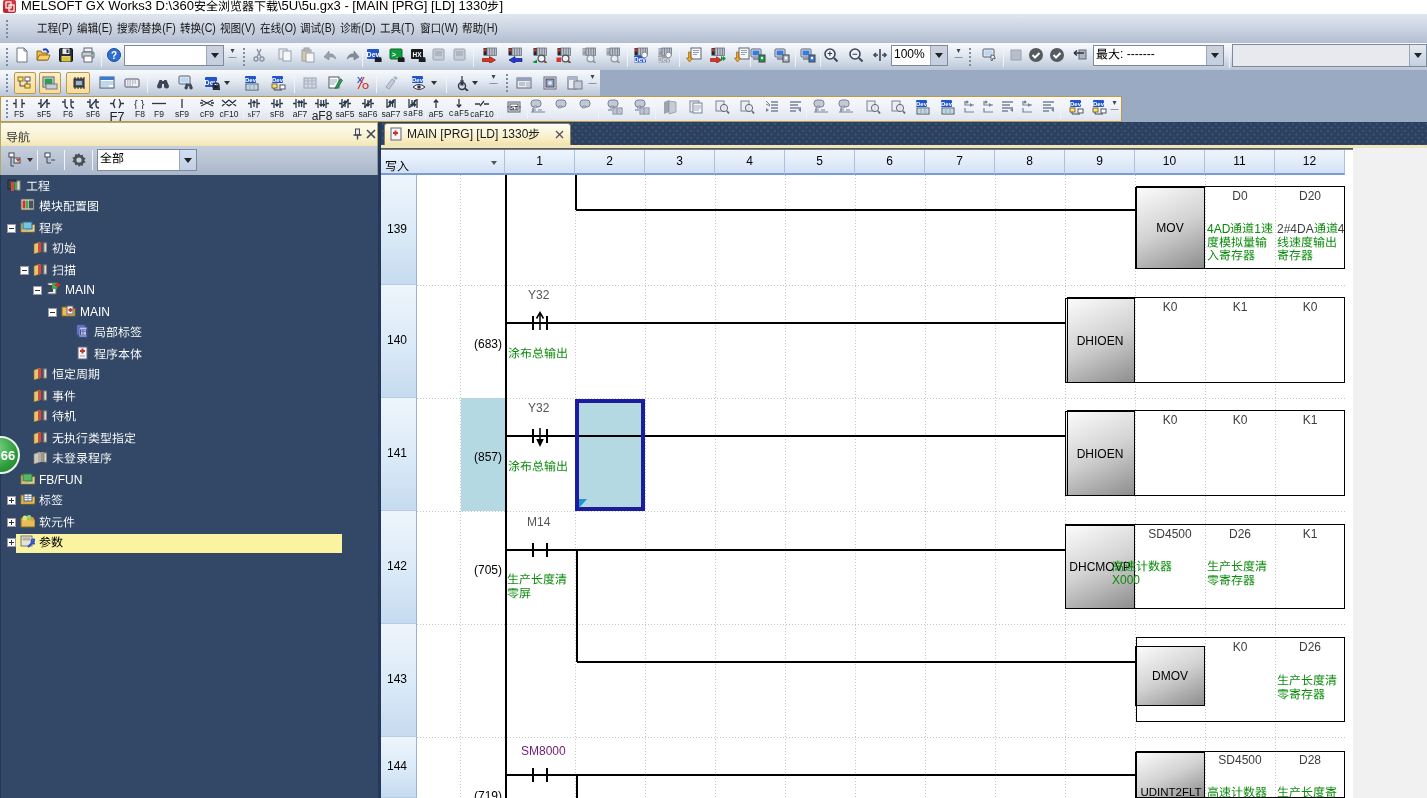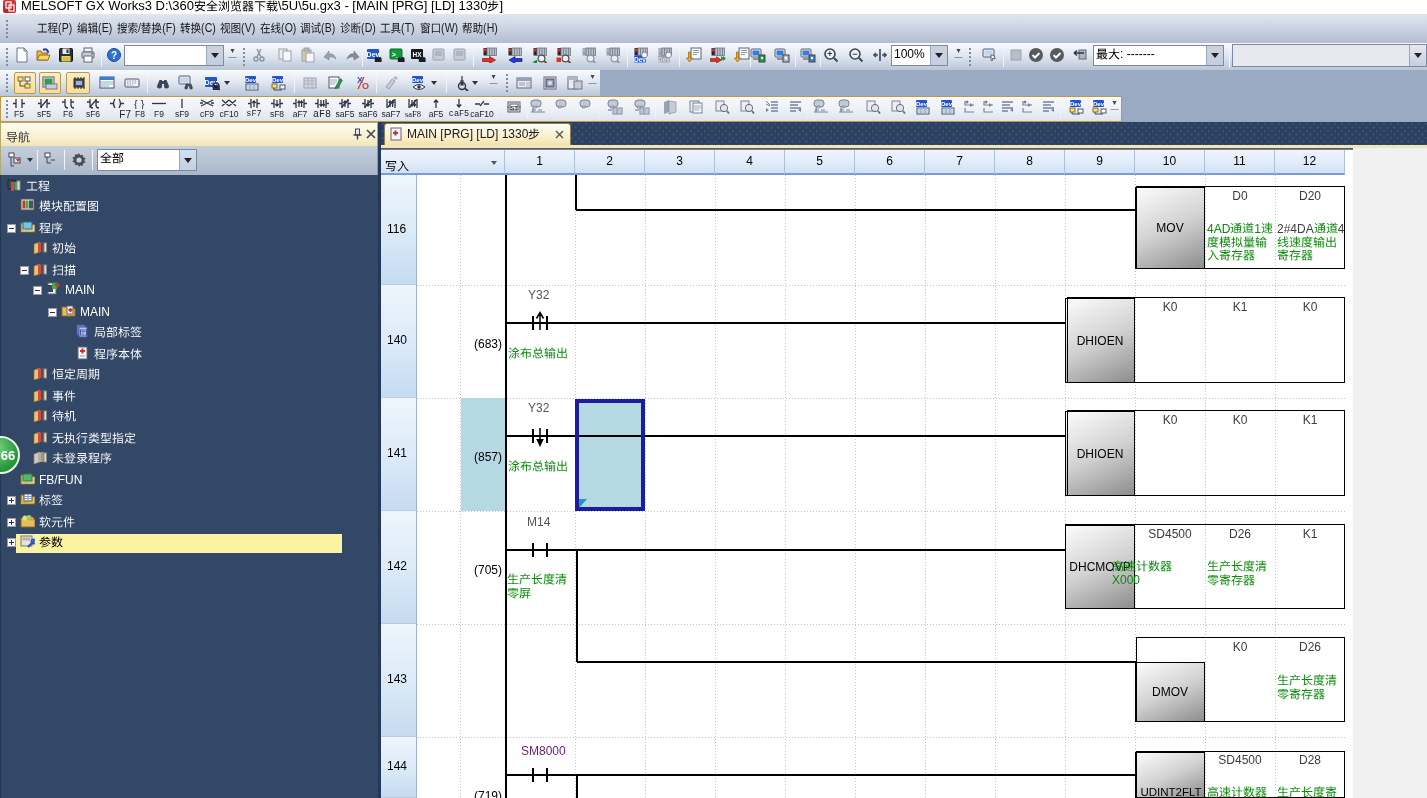--- a/index.html
+++ b/index.html
@@ -493,21 +493,21 @@
 <svg style="position:absolute;left:82px;top:98px;" width="22" height="11" viewBox="0 0 22 11">
     <path d="M8 1v6q0 3 3 3M14 1v6q0 3 3 3" stroke="#2c3848" stroke-width="1.3" fill="none"></path>
     <path d="M5 4h3M14 4h3" stroke="#2c3848" stroke-width="1.3" fill="none"></path>
     <path d="M7.5 9.5l7-8" stroke="#2c3848" stroke-width="1.3" fill="none"></path>
   </svg>
 <div style="position:absolute;left:79px;top:109px;width:28px;text-align:center;font-size:8.5px;color:#222;font-family:'Liberation Sans'">sF6</div>
 <svg style="position:absolute;left:106px;top:98px;" width="22" height="11" viewBox="0 0 22 11">
     <path d="M9 1q-3 4.5 0 9M13 1q3 4.5 0 9" stroke="#2c3848" stroke-width="1.3" fill="none"></path>
     <path d="M4 5.5h4M14 5.5h4" stroke="#2c3848" stroke-width="1.3" fill="none"></path>
   </svg>
-<div style="position:absolute;left:103px;top:109px;width:28px;text-align:right;font-size:10px;color:#222;font-family:'Liberation Sans'">F7</div>
+<div style="position:absolute;left:103px;top:109px;width:28px;text-align:center;font-size:13px;color:#222;font-family:'Liberation Sans'">F7</div>
 <svg style="position:absolute;left:129px;top:98px;" width="22" height="11" viewBox="0 0 22 11">
     <text x="5" y="10" font-size="11" fill="#2c3848" font-family="Liberation Sans" stroke="none">{ }</text>
   </svg>
 <div style="position:absolute;left:126px;top:109px;width:28px;text-align:center;font-size:8.5px;color:#222;font-family:'Liberation Sans'">F8</div>
 <svg style="position:absolute;left:148px;top:98px;" width="22" height="11" viewBox="0 0 22 11">
     <path d="M4 5.5h14" stroke="#2c3848" stroke-width="1.3" fill="none"></path>
   </svg>
 <div style="position:absolute;left:145px;top:109px;width:28px;text-align:center;font-size:8.5px;color:#222;font-family:'Liberation Sans'">F9</div>
 <svg style="position:absolute;left:171px;top:98px;" width="22" height="11" viewBox="0 0 22 11">
     <path d="M11 1v9" stroke="#2c3848" stroke-width="1.3" fill="none"></path>
@@ -520,39 +520,39 @@
 <div style="position:absolute;left:193px;top:109px;width:28px;text-align:center;font-size:8.5px;color:#222;font-family:'Liberation Sans'">cF9</div>
 <svg style="position:absolute;left:218px;top:98px;" width="22" height="11" viewBox="0 0 22 11">
     <path d="M4 8l7-6M4 2l7 6M11 8l7-6M11 2l7 6" stroke="#2c3848" stroke-width="1.3" fill="none"></path>
   </svg>
 <div style="position:absolute;left:215px;top:109px;width:28px;text-align:center;font-size:8.5px;color:#222;font-family:'Liberation Sans'">cF10</div>
 <svg style="position:absolute;left:243px;top:98px;" width="22" height="11" viewBox="0 0 22 11">
     <path d="M8 1v9M14 1v9" stroke="#2c3848" stroke-width="1.3" fill="none"></path>
     <path d="M5 5.5h3M14 5.5h3" stroke="#2c3848" stroke-width="1.3" fill="none"></path>
     <path d="M11 9V3M9.3 5L11 3l1.7 2" stroke="#2c3848" stroke-width="1.3" fill="none"></path>
   </svg>
-<div style="position:absolute;left:240px;top:109px;width:28px;text-align:center;font-size:8.5px;color:#222;font-family:Liberation Mono, monospace">sF7</div>
+<div style="position:absolute;left:240px;top:109px;width:28px;text-align:center;font-size:8.5px;color:#222;font-family:Liberation Serif, serif">sF7</div>
 <svg style="position:absolute;left:266px;top:98px;" width="22" height="11" viewBox="0 0 22 11">
     <path d="M8 1v9M14 1v9" stroke="#2c3848" stroke-width="1.3" fill="none"></path>
     <path d="M5 5.5h3M14 5.5h3" stroke="#2c3848" stroke-width="1.3" fill="none"></path>
     <path d="M11 2v6M9.3 6L11 8l1.7-2" stroke="#2c3848" stroke-width="1.3" fill="none"></path>
   </svg>
 <div style="position:absolute;left:263px;top:109px;width:28px;text-align:center;font-size:8.5px;color:#222;font-family:'Liberation Sans'">sF8</div>
 <svg style="position:absolute;left:289px;top:98px;" width="22" height="11" viewBox="0 0 22 11">
     <path d="M7 1v9M15 1v9" stroke="#2c3848" stroke-width="1.3" fill="none"></path>
     <path d="M4 5.5h3M15 5.5h3" stroke="#2c3848" stroke-width="1.3" fill="none"></path>
     <path d="M10 9V3M8.6 5L10 3l1.4 2M12.6 9V3M11.2 5l1.4-2 1.4 2" stroke="#2c3848" stroke-width="1.3" fill="none"></path>
   </svg>
 <div style="position:absolute;left:286px;top:109px;width:28px;text-align:center;font-size:8.5px;color:#222;font-family:'Liberation Sans'">aF7</div>
 <svg style="position:absolute;left:311px;top:98px;" width="22" height="11" viewBox="0 0 22 11">
     <path d="M7 1v9M15 1v9" stroke="#2c3848" stroke-width="1.3" fill="none"></path>
     <path d="M4 5.5h3M15 5.5h3" stroke="#2c3848" stroke-width="1.3" fill="none"></path>
     <path d="M10 2v6M8.6 6L10 8l1.4-2M12.6 2v6M11.2 6l1.4 2 1.4-2" stroke="#2c3848" stroke-width="1.3" fill="none"></path>
   </svg>
-<div style="position:absolute;left:308px;top:109px;width:28px;text-align:center;font-size:10px;color:#222;font-family:Liberation Mono, monospace">aF8</div>
+<div style="position:absolute;left:308px;top:109px;width:28px;text-align:center;font-size:12px;color:#222;font-family:Liberation Sans, sans-serif">aF8</div>
 <svg style="position:absolute;left:334px;top:98px;" width="22" height="11" viewBox="0 0 22 11">
     <path d="M8 1v9M14 1v9" stroke="#2c3848" stroke-width="1.3" fill="none"></path>
     <path d="M5 5.5h3M14 5.5h3" stroke="#2c3848" stroke-width="1.3" fill="none"></path>
     <path d="M11 9V3M9.3 5L11 3l1.7 2" stroke="#2c3848" stroke-width="1.3" fill="none"></path>
     <path d="M7.5 9.5l7-8" stroke="#2c3848" stroke-width="1.3" fill="none"></path>
   </svg>
 <div style="position:absolute;left:331px;top:109px;width:28px;text-align:center;font-size:8.5px;color:#222;font-family:'Liberation Sans'">saF5</div>
 <svg style="position:absolute;left:357px;top:98px;" width="22" height="11" viewBox="0 0 22 11">
     <path d="M8 1v9M14 1v9" stroke="#2c3848" stroke-width="1.3" fill="none"></path>
     <path d="M5 5.5h3M14 5.5h3" stroke="#2c3848" stroke-width="1.3" fill="none"></path>
@@ -564,21 +564,21 @@
     <path d="M7 1v9M15 1v9" stroke="#2c3848" stroke-width="1.3" fill="none"></path>
     <path d="M10 9V3M8.6 5L10 3l1.4 2M12.6 9V3M11.2 5l1.4-2 1.4 2" stroke="#2c3848" stroke-width="1.3" fill="none"></path>
     <path d="M7.5 9.5l7-8" stroke="#2c3848" stroke-width="1.3" fill="none"></path>
   </svg>
 <div style="position:absolute;left:377px;top:109px;width:28px;text-align:center;font-size:8.5px;color:#222;font-family:'Liberation Sans'">saF7</div>
 <svg style="position:absolute;left:402px;top:98px;" width="22" height="11" viewBox="0 0 22 11">
     <path d="M7 1v9M15 1v9" stroke="#2c3848" stroke-width="1.3" fill="none"></path>
     <path d="M10 2v6M8.6 6L10 8l1.4-2M12.6 2v6M11.2 6l1.4 2 1.4-2" stroke="#2c3848" stroke-width="1.3" fill="none"></path>
     <path d="M7.5 9.5l7-8" stroke="#2c3848" stroke-width="1.3" fill="none"></path>
   </svg>
-<div style="position:absolute;left:399px;top:109px;width:28px;text-align:center;font-size:8.5px;color:#222;font-family:Liberation Serif, serif">saF8</div>
+<div style="position:absolute;left:399px;top:109px;width:28px;text-align:center;font-size:8.5px;color:#222;font-family:Liberation Mono, monospace">saF8</div>
 <svg style="position:absolute;left:425px;top:98px;" width="22" height="11" viewBox="0 0 22 11">
     <path d="M11 10V2M8.8 4.5L11 2l2.2 2.5" stroke="#2c3848" stroke-width="1.3" fill="none"></path>
   </svg>
 <div style="position:absolute;left:422px;top:109px;width:28px;text-align:center;font-size:8.5px;color:#222;font-family:'Liberation Sans'">aF5</div>
 <svg style="position:absolute;left:448px;top:98px;" width="22" height="11" viewBox="0 0 22 11">
     <path d="M11 1v8M8.8 6.5L11 9l2.2-2.5" stroke="#2c3848" stroke-width="1.3" fill="none"></path>
   </svg>
 <div style="position:absolute;left:445px;top:109px;width:28px;text-align:center;font-size:8.5px;color:#222;font-family:Liberation Mono, monospace">caF5</div>
 <svg style="position:absolute;left:471px;top:98px;" width="22" height="11" viewBox="0 0 22 11">
     <path d="M4 6h5M13 6h5M9 8l4-5" stroke="#2c3848" stroke-width="1.3" fill="none"></path>
@@ -1053,21 +1053,21 @@
 <div style="position:absolute;left:715px;top:150px;width:70px;height:25px;background:linear-gradient(#eef4fd,#e3edfa 50%,#d3e1f4);border-right:1px solid #aac2e0;border-bottom:2px solid #7a9cd4;font-size:12px;color:#000;text-align:center;line-height:23px">4</div>
 <div style="position:absolute;left:785px;top:150px;width:70px;height:25px;background:linear-gradient(#eef4fd,#e3edfa 50%,#d3e1f4);border-right:1px solid #aac2e0;border-bottom:2px solid #7a9cd4;font-size:12px;color:#000;text-align:center;line-height:23px">5</div>
 <div style="position:absolute;left:855px;top:150px;width:70px;height:25px;background:linear-gradient(#eef4fd,#e3edfa 50%,#d3e1f4);border-right:1px solid #aac2e0;border-bottom:2px solid #7a9cd4;font-size:12px;color:#000;text-align:center;line-height:23px">6</div>
 <div style="position:absolute;left:925px;top:150px;width:70px;height:25px;background:linear-gradient(#eef4fd,#e3edfa 50%,#d3e1f4);border-right:1px solid #aac2e0;border-bottom:2px solid #7a9cd4;font-size:12px;color:#000;text-align:center;line-height:23px">7</div>
 <div style="position:absolute;left:995px;top:150px;width:70px;height:25px;background:linear-gradient(#eef4fd,#e3edfa 50%,#d3e1f4);border-right:1px solid #aac2e0;border-bottom:2px solid #7a9cd4;font-size:12px;color:#000;text-align:center;line-height:23px">8</div>
 <div style="position:absolute;left:1065px;top:150px;width:70px;height:25px;background:linear-gradient(#eef4fd,#e3edfa 50%,#d3e1f4);border-right:1px solid #aac2e0;border-bottom:2px solid #7a9cd4;font-size:12px;color:#000;text-align:center;line-height:23px">9</div>
 <div style="position:absolute;left:1135px;top:150px;width:70px;height:25px;background:linear-gradient(#eef4fd,#e3edfa 50%,#d3e1f4);border-right:1px solid #aac2e0;border-bottom:2px solid #7a9cd4;font-size:12px;color:#000;text-align:center;line-height:23px">10</div>
 <div style="position:absolute;left:1205px;top:150px;width:70px;height:25px;background:linear-gradient(#eef4fd,#e3edfa 50%,#d3e1f4);border-right:1px solid #aac2e0;border-bottom:2px solid #7a9cd4;font-size:12px;color:#000;text-align:center;line-height:23px">11</div>
 <div style="position:absolute;left:1275px;top:150px;width:70px;height:25px;background:linear-gradient(#eef4fd,#e3edfa 50%,#d3e1f4);border-right:1px solid #aac2e0;border-bottom:2px solid #7a9cd4;font-size:12px;color:#000;text-align:center;line-height:23px">12</div>
 <div style="position:absolute;left:381px;top:175px;width:36px;height:110px;background:linear-gradient(#eef5fc,#dcebf8 50%,#c6dbf0);border-right:1px solid #9ab4d4;border-bottom:1px solid #b8cce4;font-size:12px;color:#000">
-    <div style="position:absolute;left:6px;top:47px">116</div>
+    <div style="position:absolute;left:6px;top:47px">139</div>
   </div>
 <div style="position:absolute;left:381px;top:285px;width:36px;height:113px;background:linear-gradient(#eef5fc,#dcebf8 50%,#c6dbf0);border-right:1px solid #9ab4d4;border-bottom:1px solid #b8cce4;font-size:12px;color:#000">
     <div style="position:absolute;left:6px;top:48px">140</div>
   </div>
 <div style="position:absolute;left:381px;top:398px;width:36px;height:113px;background:linear-gradient(#eef5fc,#dcebf8 50%,#c6dbf0);border-right:1px solid #9ab4d4;border-bottom:1px solid #b8cce4;font-size:12px;color:#000">
     <div style="position:absolute;left:6px;top:48px">141</div>
   </div>
 <div style="position:absolute;left:381px;top:511px;width:36px;height:113px;background:linear-gradient(#eef5fc,#dcebf8 50%,#c6dbf0);border-right:1px solid #9ab4d4;border-bottom:1px solid #b8cce4;font-size:12px;color:#000">
     <div style="position:absolute;left:6px;top:48px">142</div>
   </div>
@@ -1250,21 +1250,21 @@
       </g>
     </svg><br><svg class="zs" style="vertical-align:-2.5px" width="48" height="13" viewBox="0 0 48 13">
       <g fill="#0a8a0a">
         <use href="#z96f6" x="0.0"></use>
         <use href="#z5bc4" x="12.0"></use>
         <use href="#z5b58" x="24.0"></use>
         <use href="#z5668" x="36.0"></use>
       </g>
     </svg></div>
 <div style="position:absolute;left:577px;top:661px;width:559px;height:2px;background:#000"></div>
-<div style="position:absolute;left:1135px;top:662px;width:70px;height:60px;background:linear-gradient(155deg,#fcfcfc,#d2d2d2 50%,#8d8d8d);border:1px solid #000;color:#000;font-size:12px;display:flex;align-items:center;justify-content:center">
+<div style="position:absolute;left:1135px;top:646px;width:70px;height:60px;background:linear-gradient(155deg,#fcfcfc,#d2d2d2 50%,#8d8d8d);border:1px solid #000;color:#000;font-size:12px;display:flex;align-items:center;justify-content:center">
     <span style="letter-spacing:0">DMOV</span>
   </div>
 <div style="position:absolute;left:1136px;top:637px;width:209px;height:85px;border:1px solid #000"></div>
 <div style="position:absolute;left:1205px;top:640px;width:70px;text-align:center;font-size:12px;color:#3c3c3c">K0</div>
 <div style="position:absolute;left:1275px;top:640px;width:70px;text-align:center;font-size:12px;color:#3c3c3c">D26</div>
 <div style="position:absolute;left:1277px;top:674px;font-size:12px;line-height:13px;color:#0a8a0a;white-space:nowrap"><svg class="zs" style="vertical-align:-2.5px" width="60" height="13" viewBox="0 0 60 13">
       <g fill="#0a8a0a">
         <use href="#z751f" x="0.0"></use>
         <use href="#z4ea7" x="12.0"></use>
         <use href="#z957f" x="24.0"></use>

